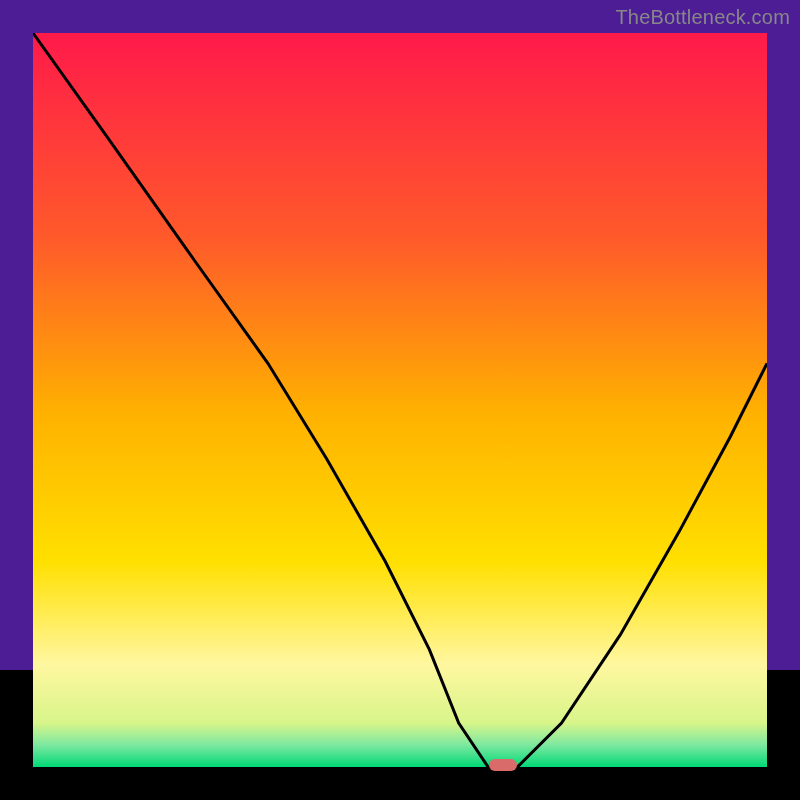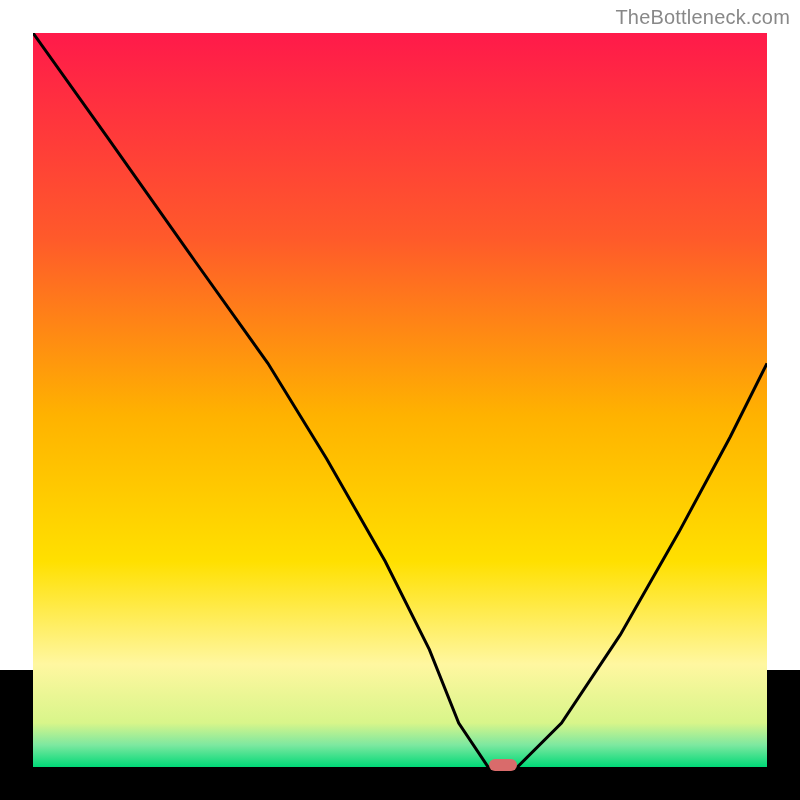--- a/index.html
+++ b/index.html
@@ -8,21 +8,21 @@
     width: 800px;
     height: 800px;
     overflow: hidden;
     background: #000;
     font-family: Arial, Helvetica, sans-serif;
   }
   .frame {
     position: relative;
     width: 800px;
     height: 670px;
-    background: #ffffff;
+    background: #4c1d95;
   }
   .watermark {
     position: absolute;
     top: 6px;
     right: 10px;
     color: #888;
     font-size: 20px;
     font-weight: 500;
     letter-spacing: 0.2px;
     z-index: 5;

